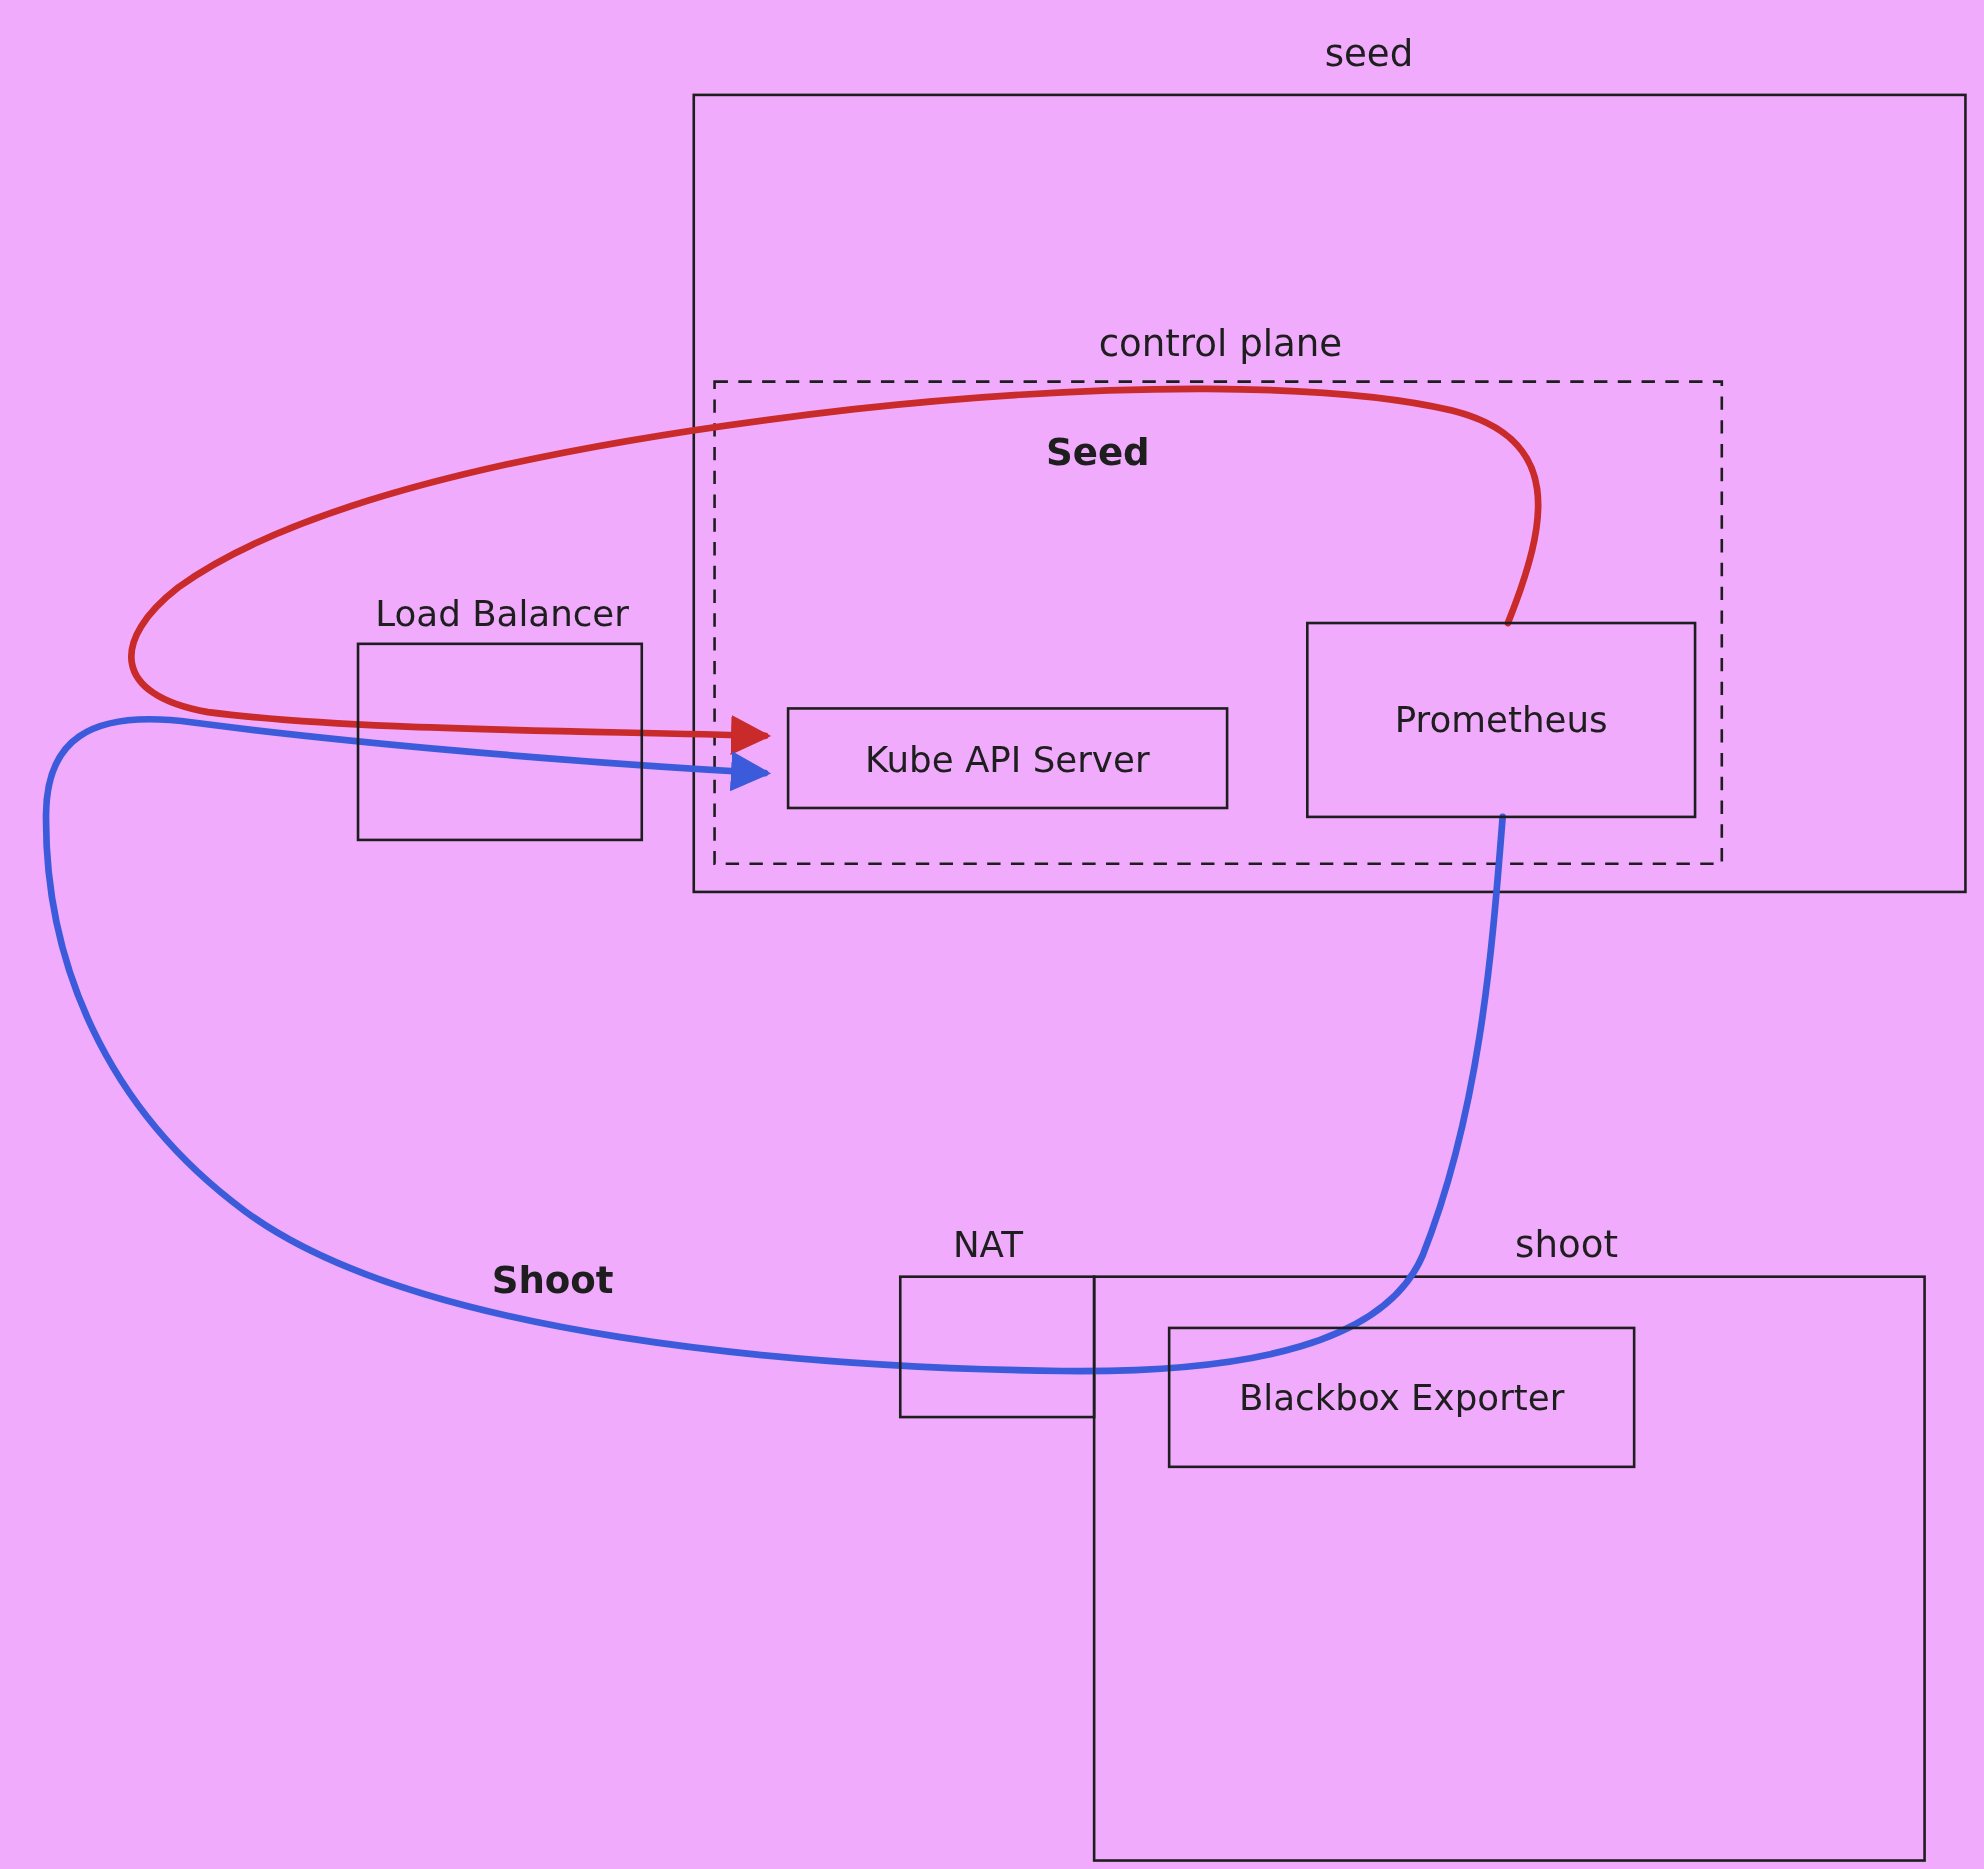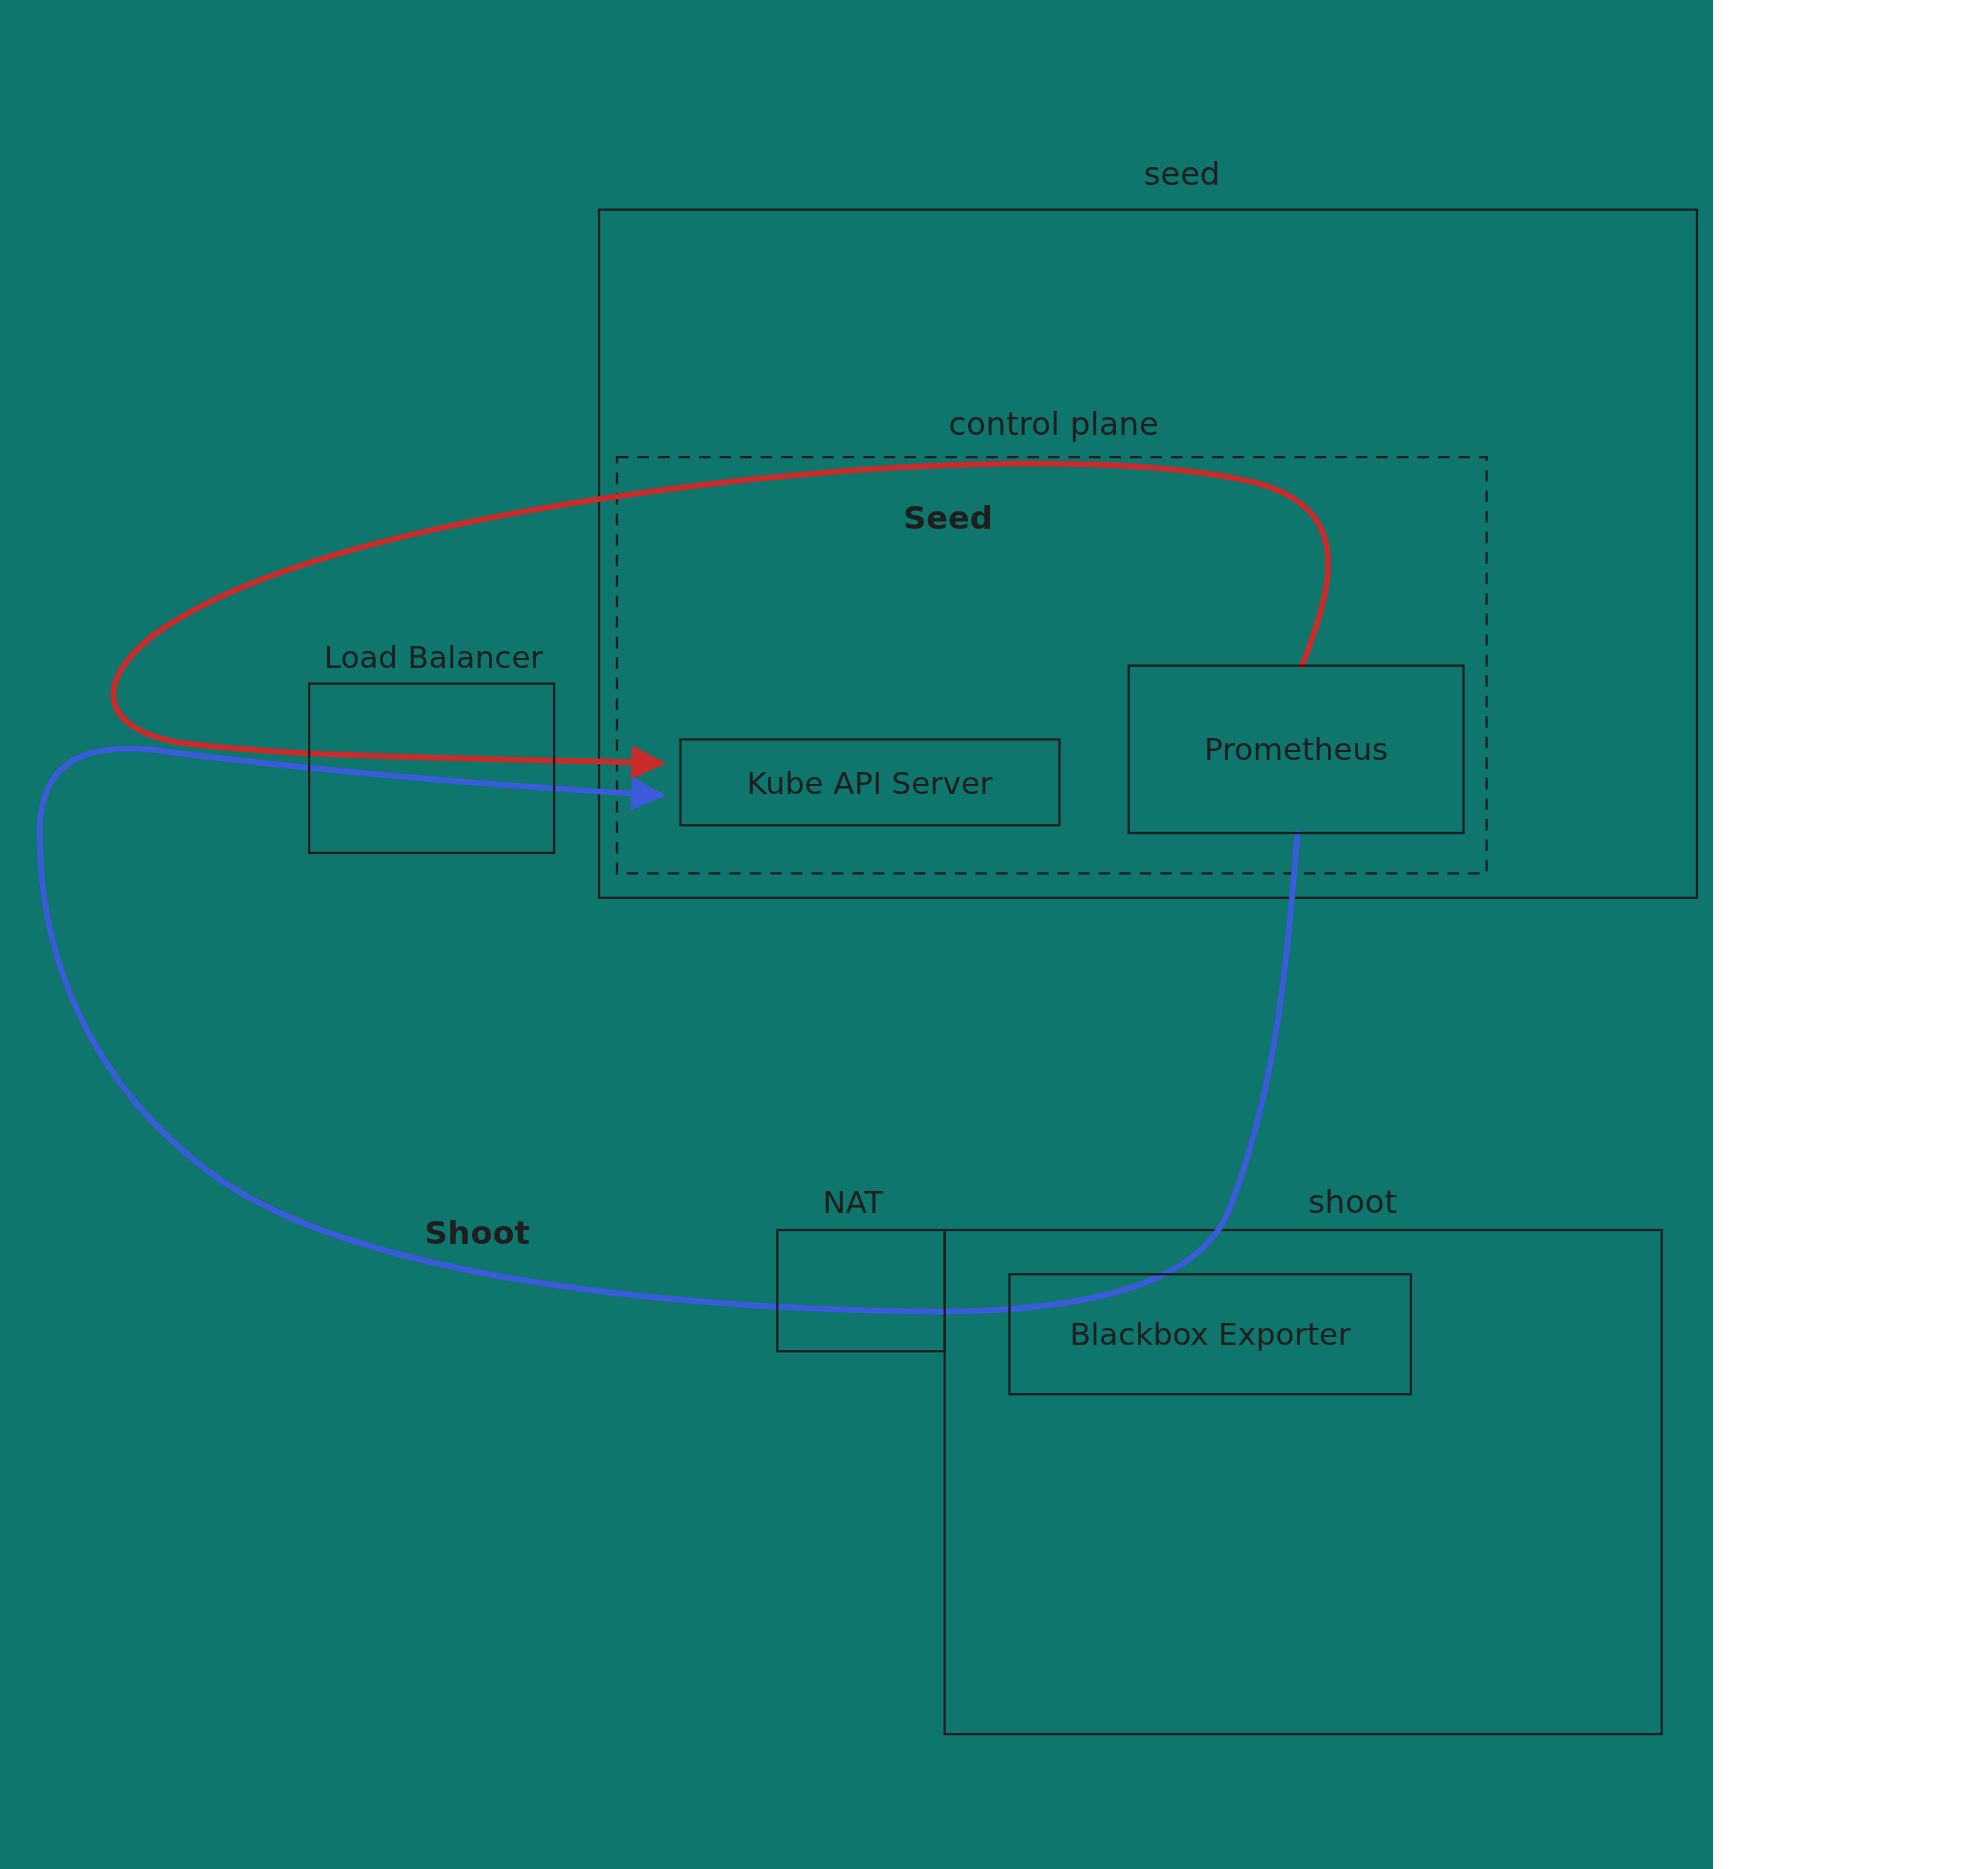--- a/index.html
+++ b/index.html
@@ -2,23 +2,23 @@
 <html style="font-size:12px"><head>
 <meta charset="utf-8">
 <style>
   html, body {
     margin: 0;
     padding: 0;
     background: #ffffff;
   }
   .canvas {
     position: relative;
-    width: 1713px;
+    width: 1984px;
     height: 1870px;
-    background: #0f766e;
+    background: #f0abfc;
     font-family: "DejaVu Sans", "Liberation Sans", sans-serif;
   }
   .canvas svg {
     position: absolute;
     inset: 0;
     width: 100%;
     height: 100%;
   }
   text {
     font-family: "DejaVu Sans", "Liberation Sans", sans-serif;

